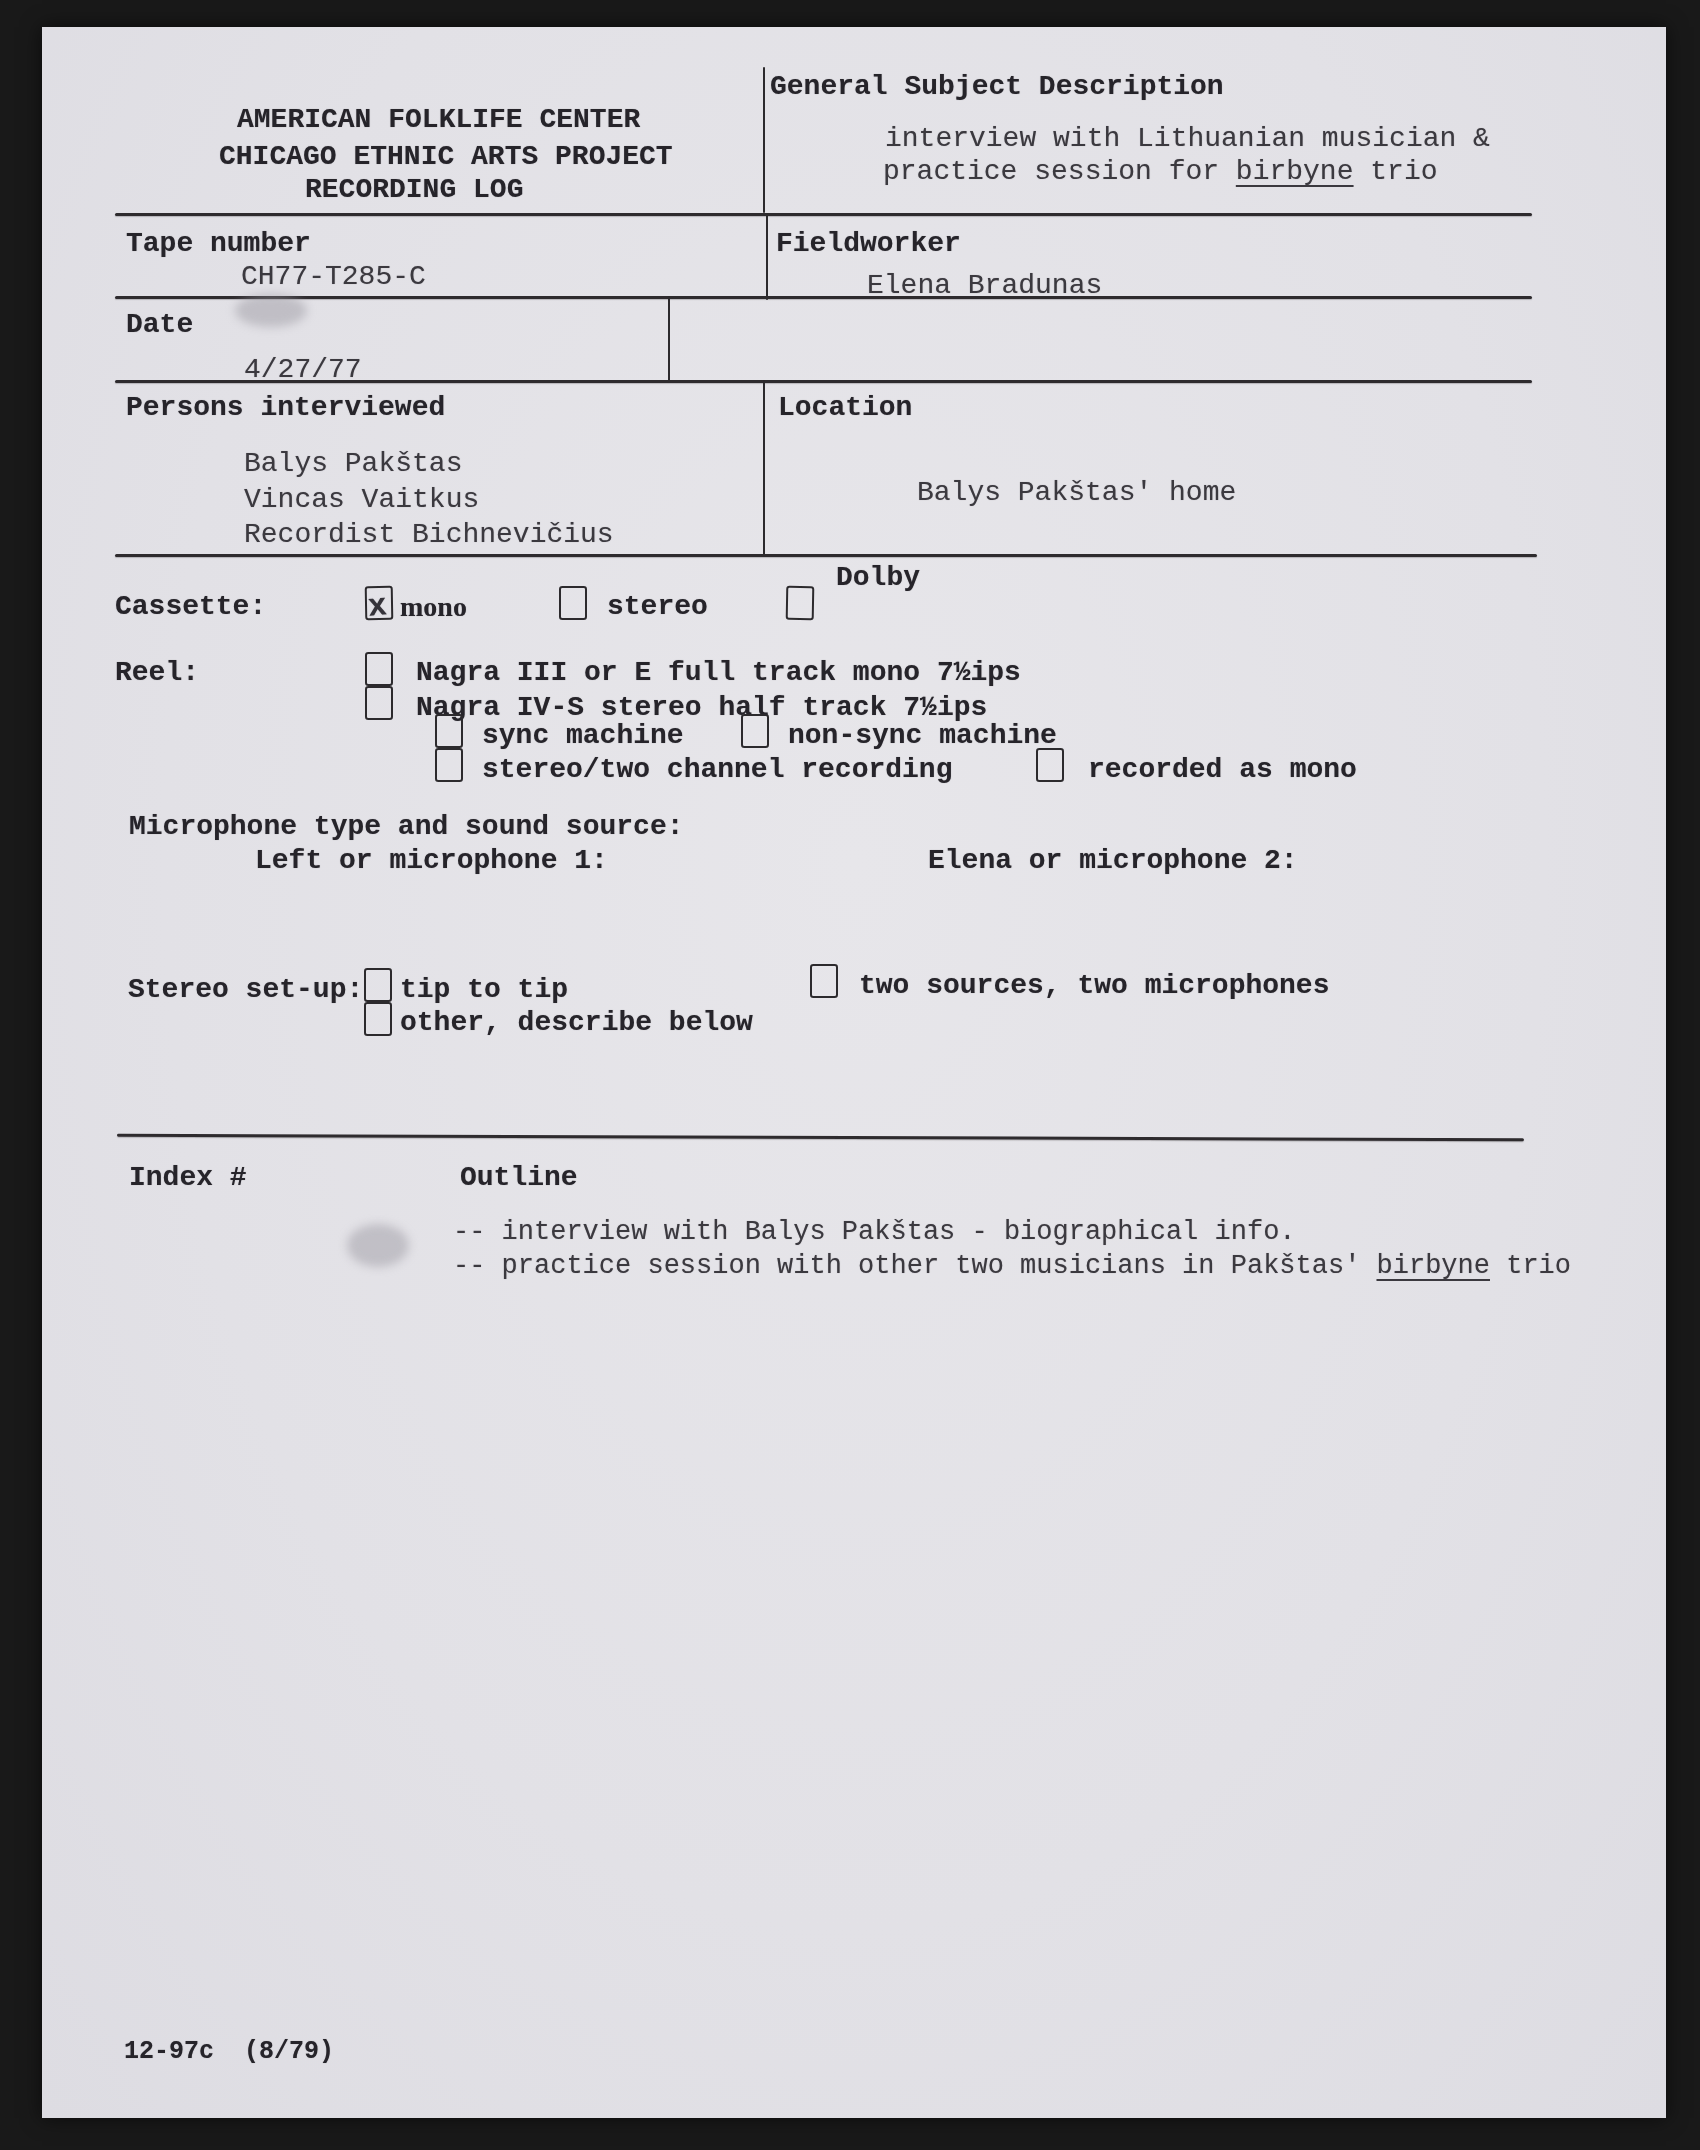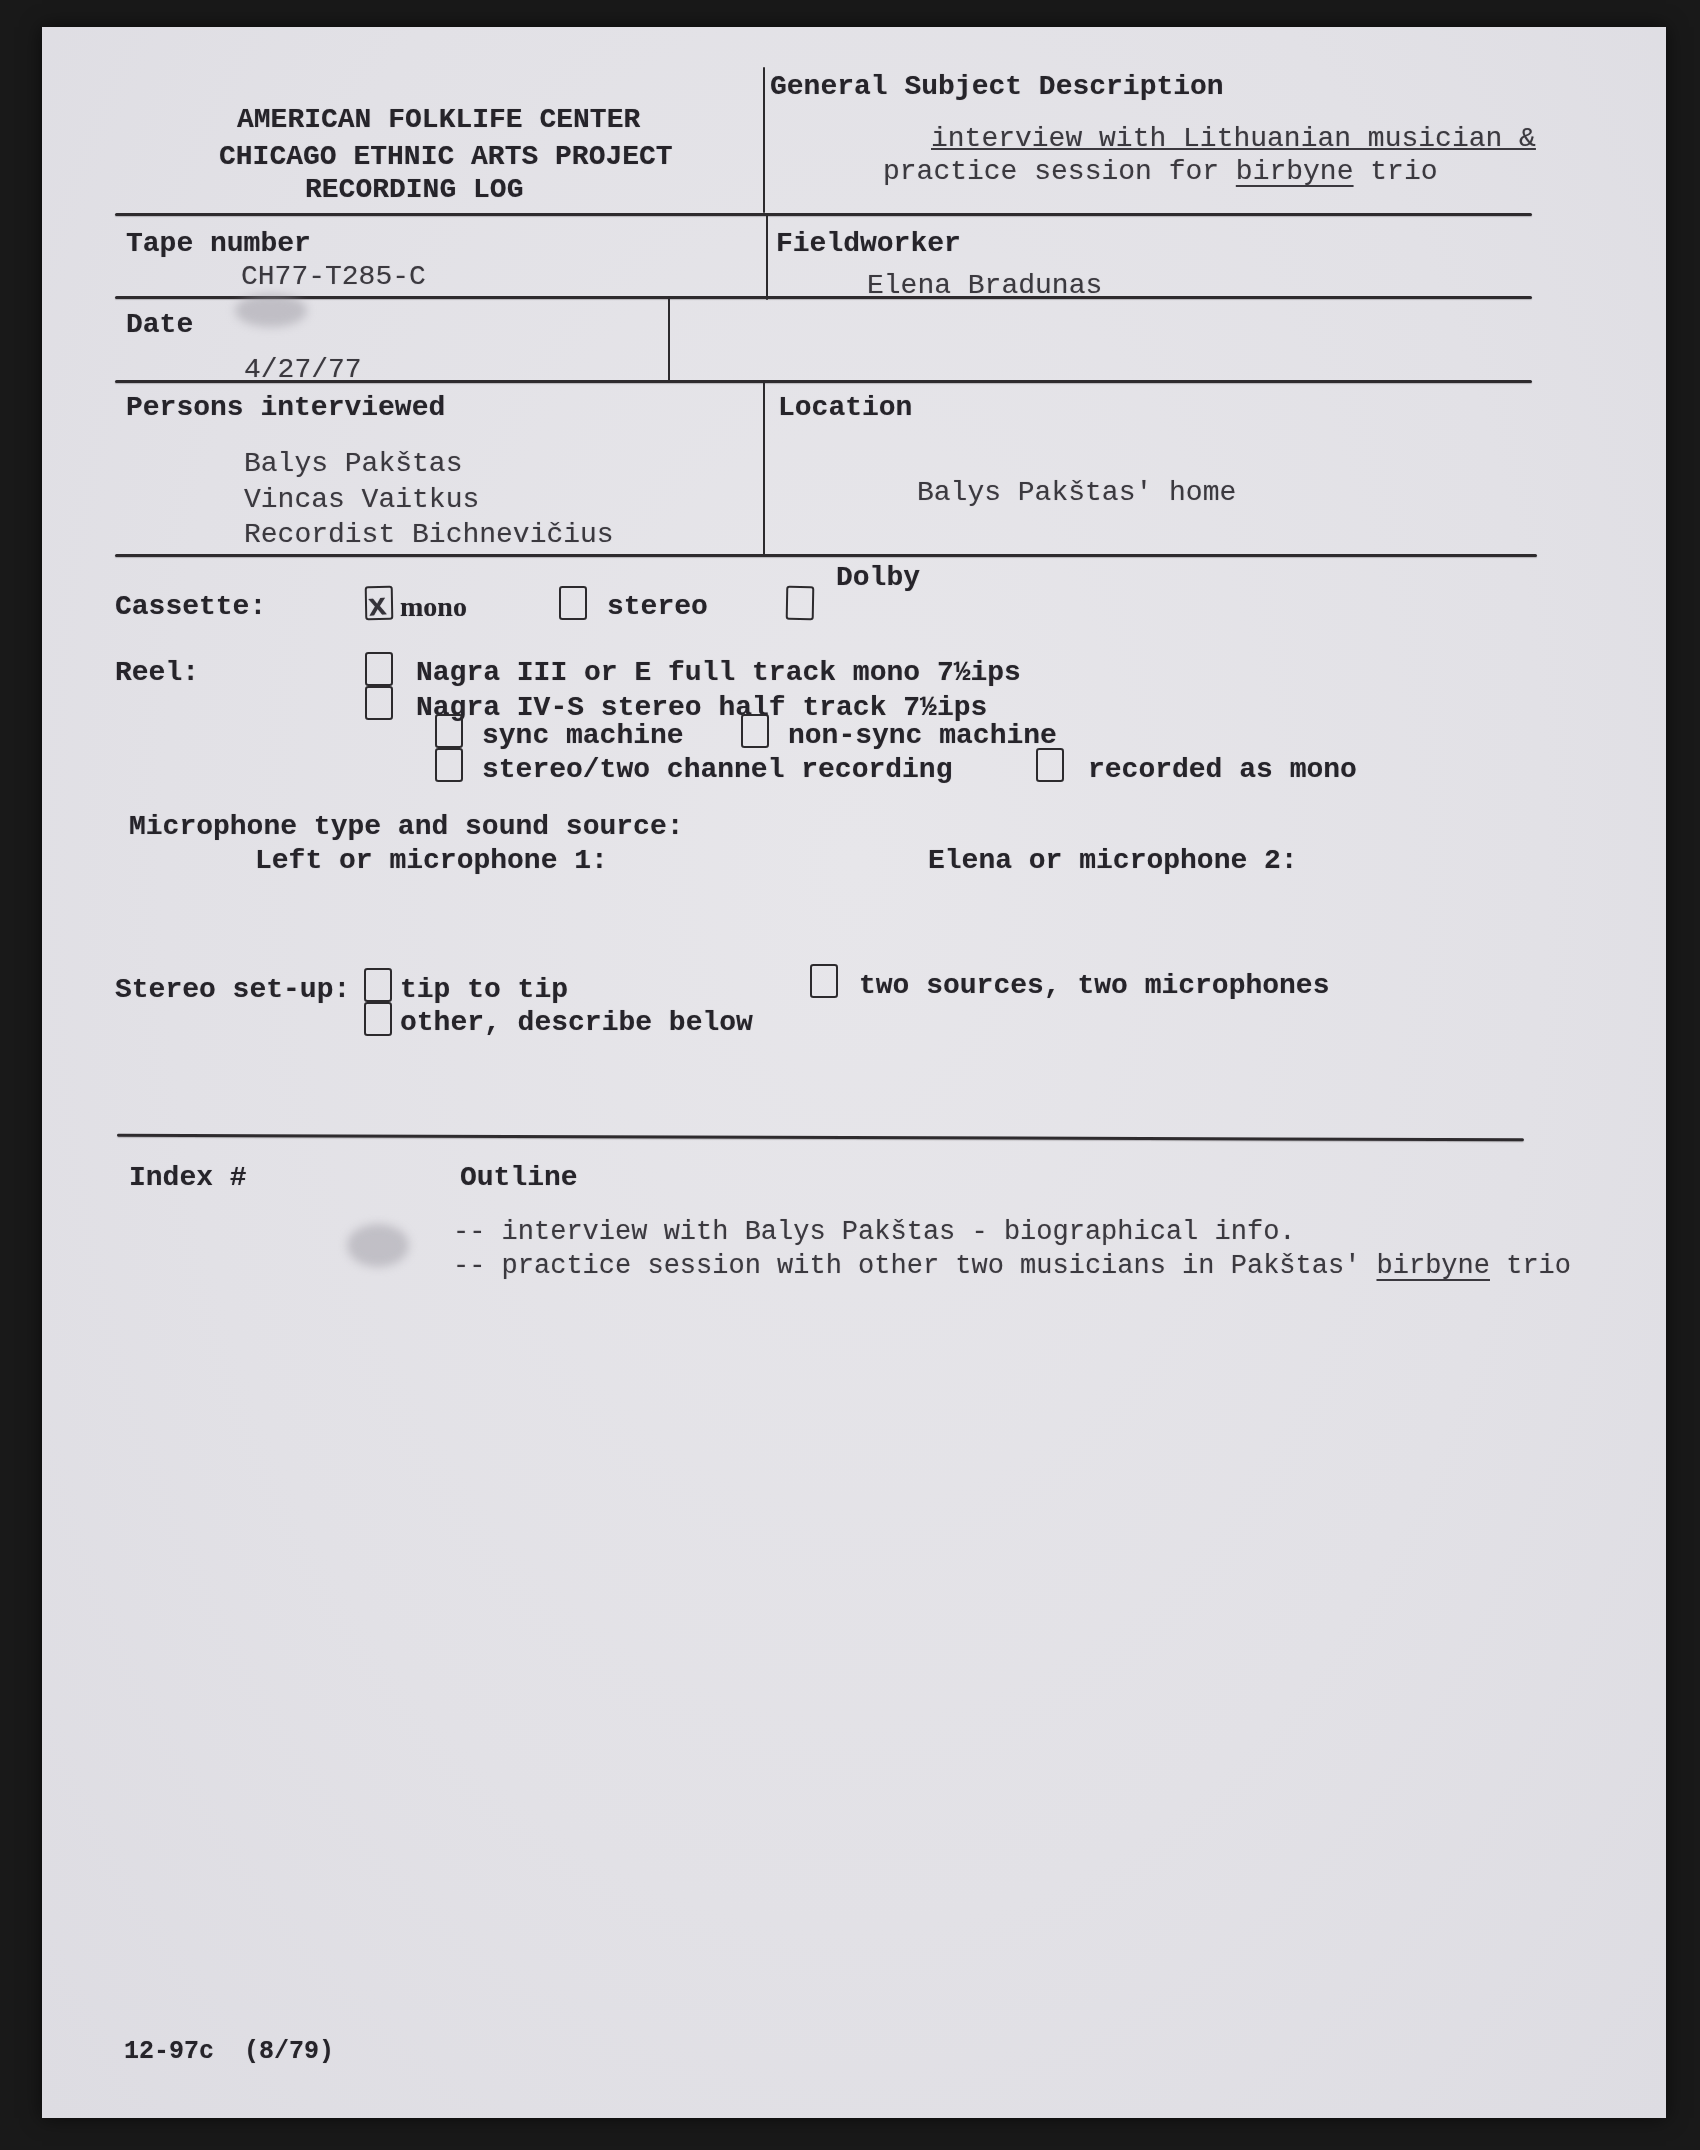--- a/index.html
+++ b/index.html
@@ -40,21 +40,21 @@
 </head>
 <body>
 
 <div class="paper">
 
   <div class="abs pre" style="left:195px;top:77px;">AMERICAN FOLKLIFE CENTER</div>
   <div class="abs pre" style="left:177px;top:114px;">CHICAGO ETHNIC ARTS PROJECT</div>
   <div class="abs pre" style="left:263px;top:147px;">RECORDING LOG</div>
 
   <div class="abs pre" style="left:728px;top:44px;">General Subject Description</div>
-  <div class="abs typed" style="left:889px;top:96px;text-decoration:underline;">interview with Lithuanian musician &amp;</div>
+  <div class="abs typed" style="left:843px;top:96px;">interview with Lithuanian musician &amp;</div>
   <div class="abs typed" style="left:841px;top:129px;"><span>practice session for </span><span class="u">birbyne</span><span> trio</span></div>
 
   <div class="vline" style="left:721px;top:40px;height:146px;"></div>
   <div class="rule" style="left:73px;top:186px;width:1417px;"></div>
   <div class="vline" style="left:724px;top:186px;height:87px;"></div>
   <div class="rule" style="left:73px;top:269px;width:1417px;"></div>
   <div class="vline" style="left:626px;top:269px;height:87px;"></div>
   <div class="rule" style="left:73px;top:353px;width:1417px;"></div>
   <div class="vline" style="left:721px;top:353px;height:177px;"></div>
   <div class="rule" style="left:73px;top:527px;width:1422px;"></div>
@@ -97,21 +97,21 @@
   <div class="abs pre" style="left:746px;top:693px;">non-sync machine</div>
   <div class="cb" style="left:393px;top:721px;"></div>
   <div class="abs pre" style="left:440px;top:727px;">stereo/two channel recording</div>
   <div class="cb" style="left:994px;top:721px;"></div>
   <div class="abs pre" style="left:1046px;top:727px;">recorded as mono</div>
 
   <div class="abs pre" style="left:87px;top:784px;">Microphone type and sound source:</div>
   <div class="abs pre" style="left:213px;top:818px;">Left or microphone 1:</div>
   <div class="abs pre" style="left:886px;top:818px;">Elena or microphone 2:</div>
 
-  <div class="abs pre" style="left:73px;top:947px;">Stereo set-up:</div>
+  <div class="abs pre" style="left:86px;top:947px;">Stereo set-up:</div>
   <div class="cb" style="left:322px;top:941px;"></div>
   <div class="abs pre" style="left:358px;top:947px;">tip to tip</div>
   <div class="cb" style="left:768px;top:937px;"></div>
   <div class="abs pre" style="left:817px;top:943px;">two sources, two microphones</div>
   <div class="cb" style="left:322px;top:975px;"></div>
   <div class="abs pre" style="left:358px;top:980px;">other, describe below</div>
 
   <div class="abs pre" style="left:87px;top:1135px;">Index #</div>
   <div class="abs pre" style="left:418px;top:1135px;">Outline</div>
   <div class="smudge" style="left:305px;top:1197px;width:62px;height:43px;"></div>

